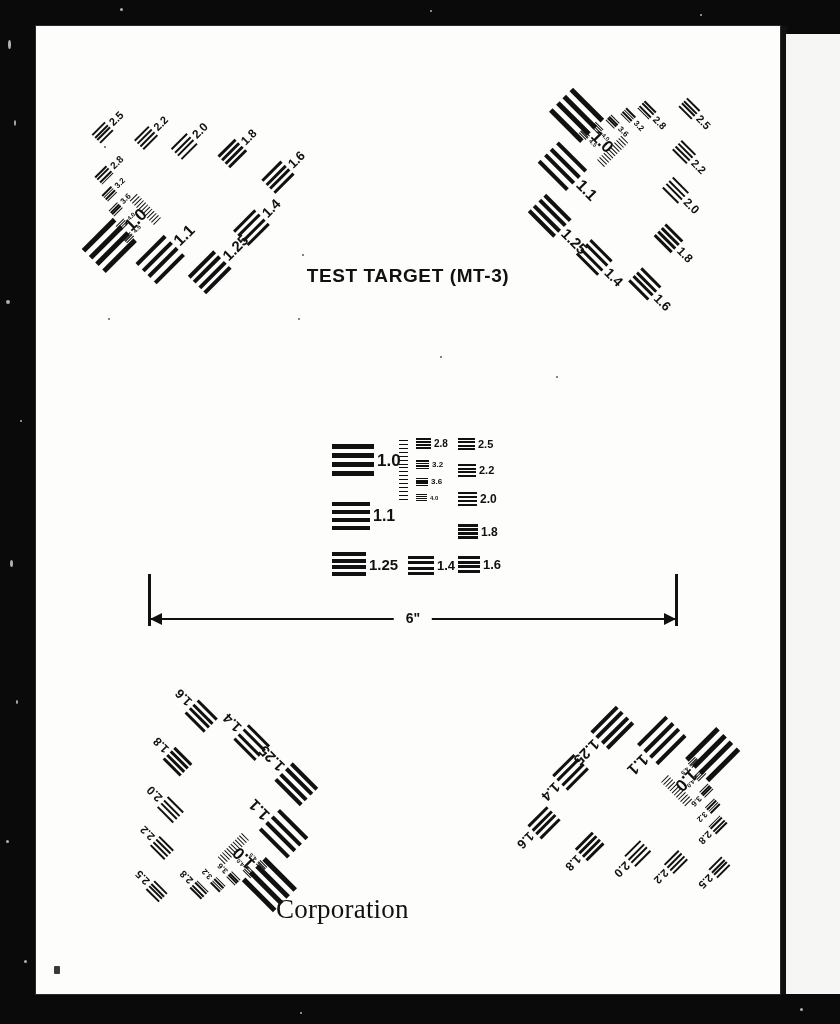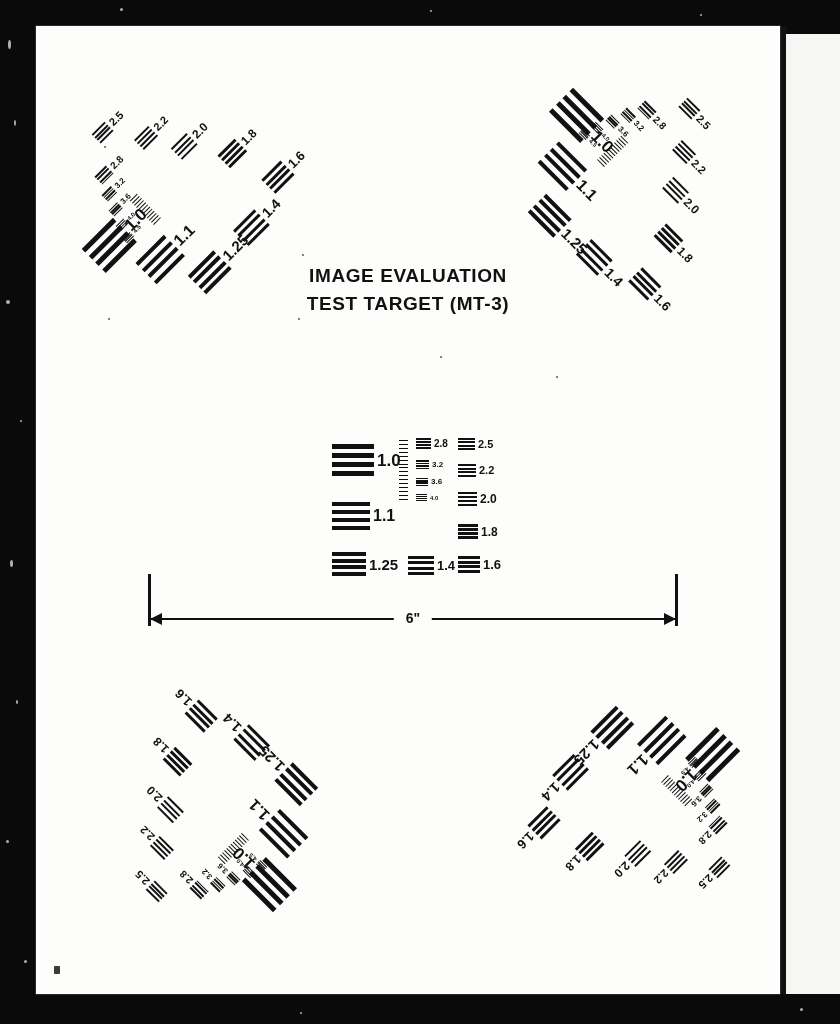--- a/index.html
+++ b/index.html
@@ -814,21 +814,20 @@
             <i style="height:1px"></i>
           <i style="height:1px"></i>
             <i style="height:1px"></i>
             <i style="height:1px"></i>
             <i style="height:1px"></i>
         </div>
       </div>
     </div>
 
     <div id="title-block">
-      <div class="t1">IMAGE EVALUATION</div>
       <div class="t2">TEST TARGET (MT-3)</div>
     </div>
 
     <div class="target" style="left:262px;top:392px;width:220px;height:160px;">
 
       <div class="blk" style="left:34px;top:26px;">
         <div class="bars" style="width:42px;height:32px;">
           <i style="height:5px"></i>
             <i style="height:5px"></i>
             <i style="height:5px"></i>
@@ -983,17 +982,18 @@
       <div class="tick l"></div>
       <div class="tick r"></div>
       <div class="rule"></div>
       <div class="arrow l"></div>
       <div class="arrow r"></div>
       <div class="cap">6"</div>
     </div>
 
     <div id="footer">
       <div id="company">
+        <div>Corporation</div>
       </div>
     </div>
 
   </div>
 </div>
 
 </body></html>

